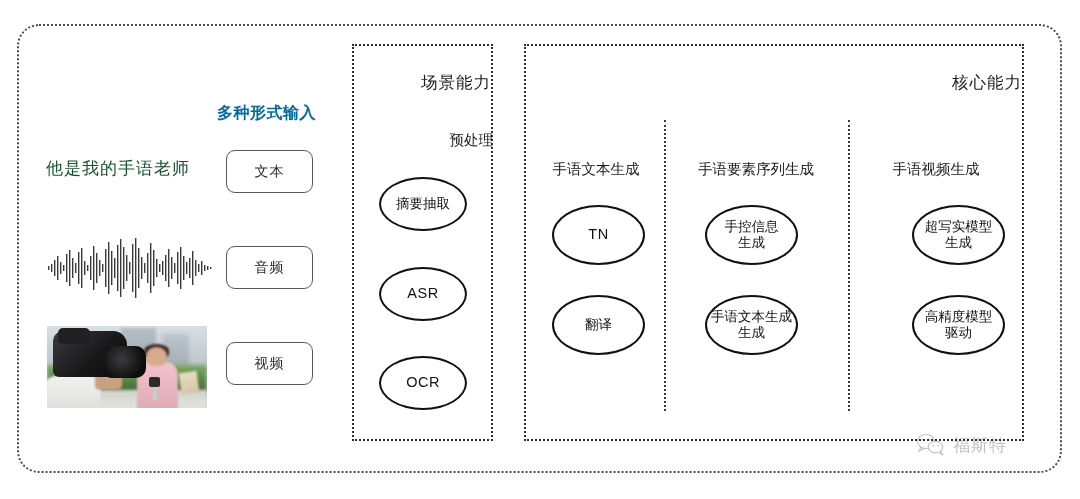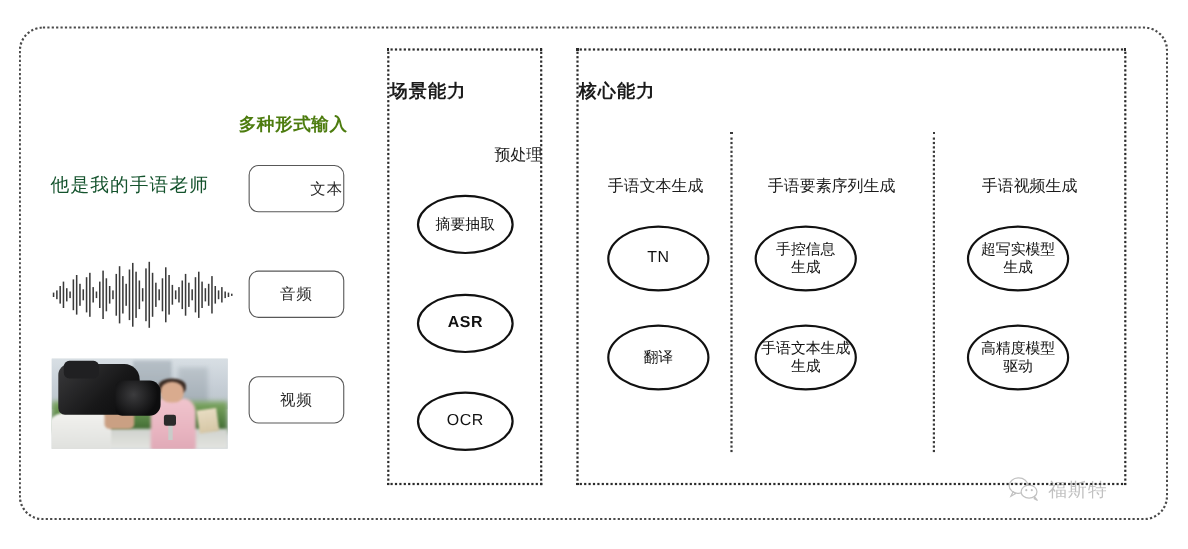--- a/index.html
+++ b/index.html
@@ -50,22 +50,22 @@
   .core-box {
     left: 524px;
     top: 44px;
     width: 500px;
     height: 397px;
   }
 
   .section-title {
     position: absolute;
     width: 100%;
-    text-align: left;
-    font-weight: bold;
+    text-align: right;
+    font-weight: normal;
     font-size: 16.5px;
     letter-spacing: 1px;
     color: #1b1b1b;
   }
   .scene-box .section-title { top: 26px; }
   .core-box .section-title  { top: 26px; }
 
   
   .col-divider {
     position: absolute;
@@ -108,38 +108,38 @@
     text-align: center;
     font-size: 13.5px;
     line-height: 1.18;
     color: #111111;
   }
   .ellipse span { display: block; }
   .ellipse.latin { font-size: 14.5px; letter-spacing: 0.5px; }
 
   .scene-ellipse { width: 88px; height: 54px; left: 379px; }
   .scene-e1 { top: 177px; }
-  .scene-e2 { top: 267px; font-weight: bold; }
+  .scene-e2 { top: 267px; }
   .scene-e3 { top: 356px; }
 
   .core-ellipse { width: 93px; height: 60px; }
   .col1-x { left: 552px; }
-  .col2-x { left: 686px; }
-  .col3-x { left: 879px; }
+  .col2-x { left: 705px; }
+  .col3-x { left: 912px; }
   .row1-y { top: 205px; }
   .row2-y { top: 295px; }
 
   
   .input-caption {
     position: absolute;
     left: 217px;
     top: 103px;
     font-size: 16px;
     font-weight: bold;
-    color: #4d7c0f;
+    color: #0369a1;
     letter-spacing: 0.5px;
     white-space: nowrap;
   }
 
   .sentence {
     position: absolute;
     left: 46px;
     top: 157px;
     font-size: 17px;
     color: #14532d;
@@ -156,21 +156,21 @@
     border: 1.6px solid #585858;
     border-radius: 9px;
     background: #ffffff;
     display: flex;
     align-items: center;
     justify-content: center;
     font-size: 14px;
     color: #2a2a2a;
     letter-spacing: 1px;
   }
-  .pill-text  { top: 150px; justify-content: flex-end; }
+  .pill-text  { top: 150px; }
   .pill-audio { top: 246px; }
   .pill-video { top: 342px; }
 
   
   .waveform {
     position: absolute;
     left: 46px;
     top: 236px;
     width: 167px;
     height: 64px;

